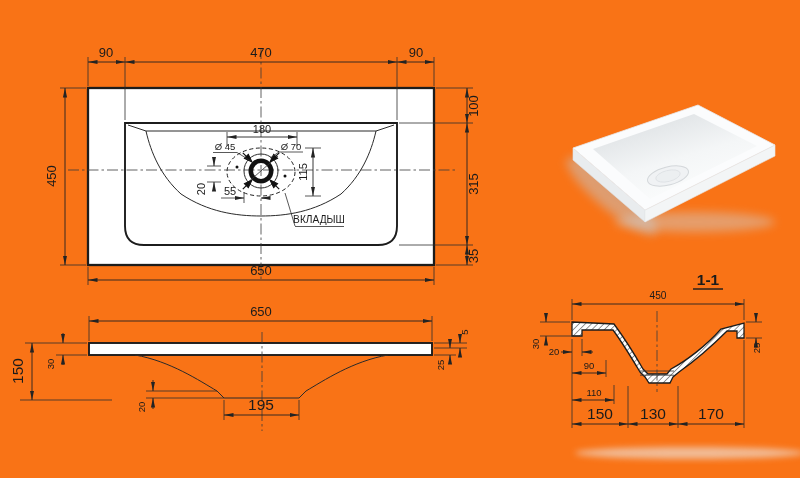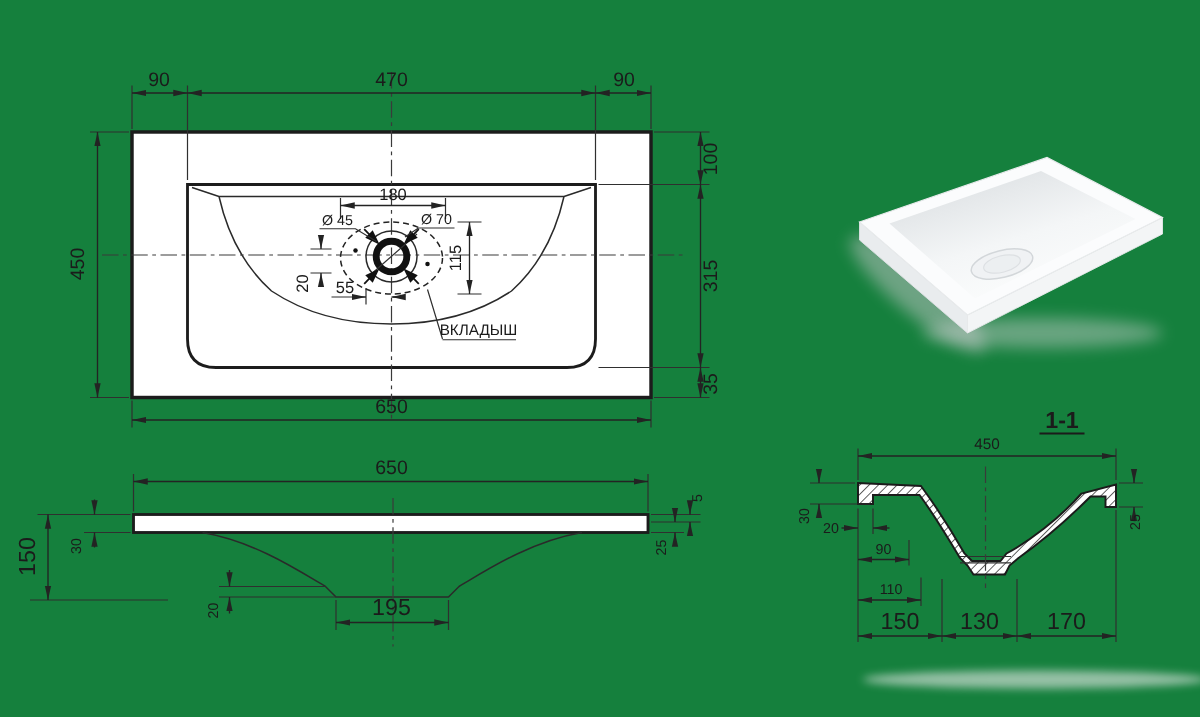--- a/index.html
+++ b/index.html
@@ -1,16 +1,16 @@
 <!DOCTYPE html>
 <html><head>
 <meta charset="utf-8">
 <style>
   html,body{margin:0;padding:0;background:#fff;}
-  .canvas{position:relative;width:800px;height:478px;background:#15803d;overflow:hidden;
+  .canvas{position:relative;width:800px;height:478px;background:#f97316;overflow:hidden;
           font-family:"Liberation Sans",sans-serif;}
   svg{display:block}
   .outline2{fill:#ffffff;stroke:#1c1c1c;stroke-width:2.3;}
   .outline15{fill:#ffffff;stroke:#1c1c1c;stroke-width:1.9;}
   .thin{fill:none;stroke:#2a2a2a;stroke-width:1;}
   .ext{fill:none;stroke:#2f2f2f;stroke-width:0.8;}
   .dim{fill:none;stroke:#232323;stroke-width:0.9;marker-start:url(#arr);marker-end:url(#arr);}
   .dimE{fill:none;stroke:#232323;stroke-width:0.9;marker-end:url(#arr);}
   .cl{fill:none;stroke:#3a3a3a;stroke-width:0.8;stroke-dasharray:11 3 2.5 3;}
   .t{fill:#1b1b1b;text-anchor:middle;}

